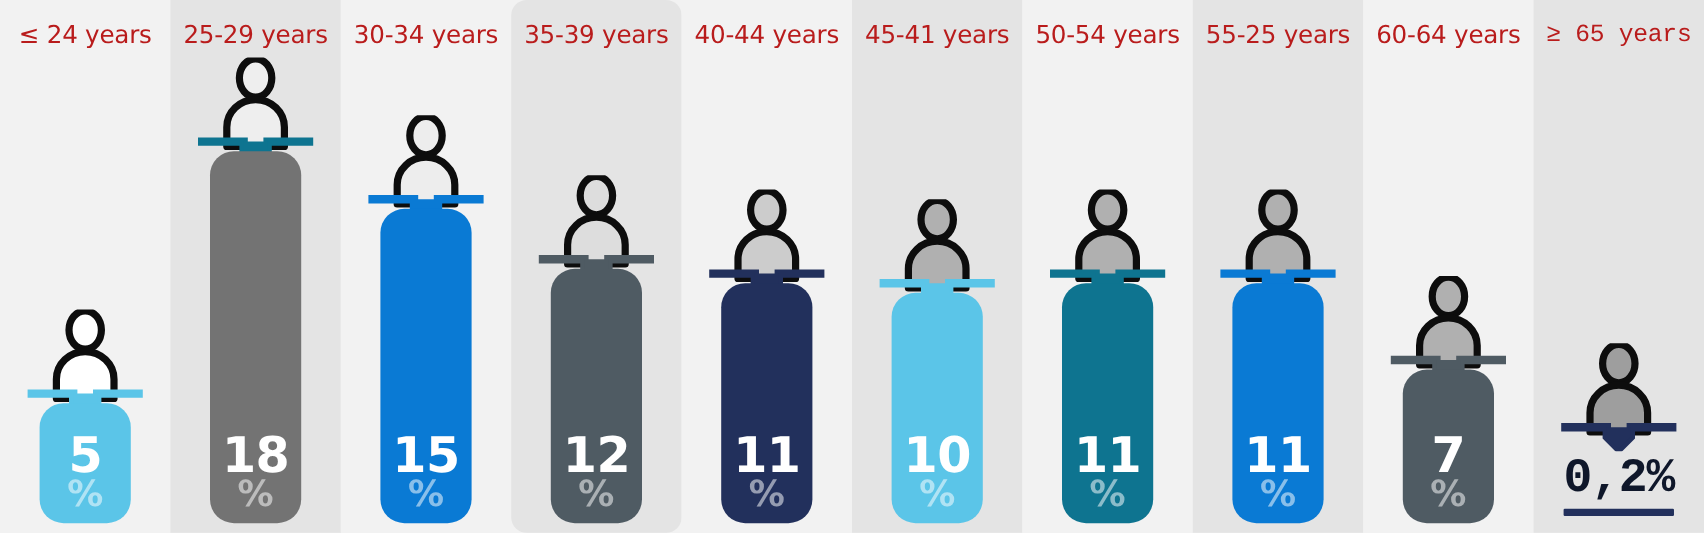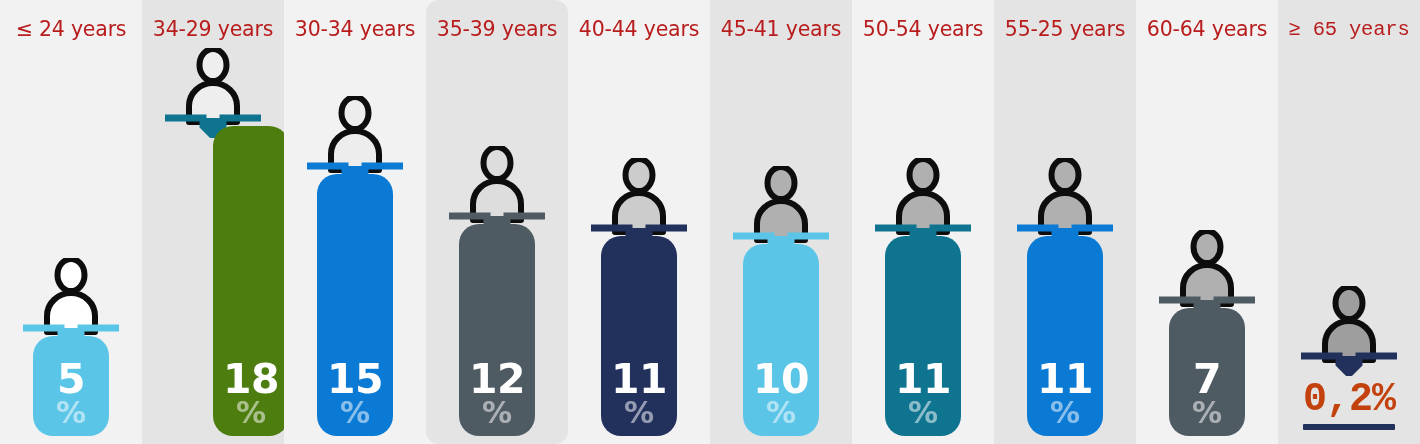--- a/index.html
+++ b/index.html
@@ -53,21 +53,21 @@
     width:108px;height:90px;
   }
   .icon svg{display:block;width:108px;height:90px;}
   
   .nobar{
     position:absolute;left:50%;transform:translateX(-50%);
     bottom:14px;
     display:flex;flex-direction:column;align-items:center;
   }
   .nobar .v{
-    font-size:40px;font-weight:bold;color:#c2410c;
+    font-size:40px;font-weight:bold;color:#0f172a;
     line-height:1.0;letter-spacing:-1px;
   }
   .nobar .rule{
     width:92px;height:6px;margin-top:4px;border-radius:1px;
   }
 </style>
 </head>
 <body>
 
 <div id="chart">
@@ -80,30 +80,30 @@
           <path d="M6 70 L44 70 L44 78 L54 88 L64 78 L64 70 L102 70" fill="none" stroke="#5bc5e8" stroke-width="7" stroke-linejoin="miter" stroke-linecap="butt"></path>
           <path d="M44 70 L64 70 L64 78 L54 88 L44 78 Z" fill="#5bc5e8"></path>
         </svg>
       </div>
       <div class="bar" style="height: 100px; background: rgb(91, 197, 232);">
         <div class="v">5</div>
         <div class="pct">%</div>
       </div>
     </div>
     <div class="col" style="background: rgb(228, 228, 228);">
-      <div class="col-header">34-29 years</div>
+      <div class="col-header">25-29 years</div>
       <div class="icon" style="bottom: 306px;">
         <svg viewBox="0 0 108 90" xmlns="http://www.w3.org/2000/svg">
           <ellipse cx="54" cy="17" rx="13.5" ry="16" fill="#eeeeee" stroke="#0d0d0d" stroke-width="6"></ellipse>
           <path d="M30 74 L30 58 A24 23 0 0 1 78 58 L78 74 Z" fill="#eeeeee" stroke="#0d0d0d" stroke-width="6" stroke-linejoin="round"></path>
           <path d="M6 70 L44 70 L44 78 L54 88 L64 78 L64 70 L102 70" fill="none" stroke="#0e7490" stroke-width="7" stroke-linejoin="miter" stroke-linecap="butt"></path>
           <path d="M44 70 L64 70 L64 78 L54 88 L44 78 Z" fill="#0e7490"></path>
         </svg>
       </div>
-      <div class="bar" style="height: 310px; background: #4d7c0f; margin-left: 38px;">
+      <div class="bar" style="height: 310px; background: #737373;">
         <div class="v">18</div>
         <div class="pct">%</div>
       </div>
     </div>
     <div class="col" style="background: rgb(242, 242, 242); padding-left: 16px;">
       <div class="col-header">30-34 years</div>
       <div class="icon" style="bottom: 258px;">
         <svg viewBox="0 0 108 90" xmlns="http://www.w3.org/2000/svg">
           <ellipse cx="54" cy="17" rx="13.5" ry="16" fill="#ededed" stroke="#0d0d0d" stroke-width="6"></ellipse>
           <path d="M30 74 L30 58 A24 23 0 0 1 78 58 L78 74 Z" fill="#ededed" stroke="#0d0d0d" stroke-width="6" stroke-linejoin="round"></path>

